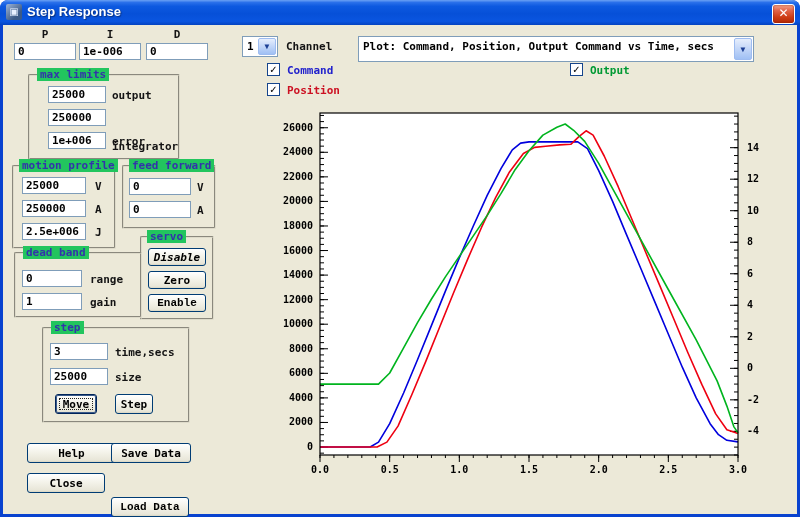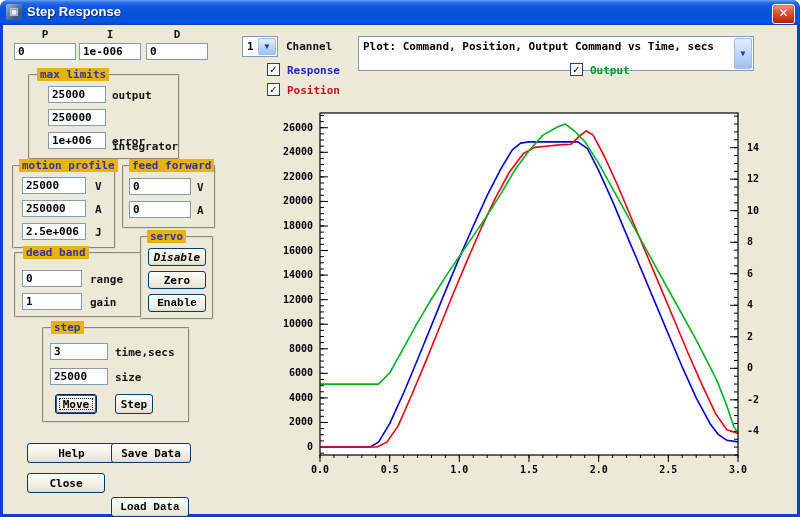--- a/index.html
+++ b/index.html
@@ -15,21 +15,21 @@
   .close-btn{position:absolute;right:5px;top:4px;width:21px;height:18px;border:1px solid #ffffff;border-radius:3px;
     background:linear-gradient(180deg,#f2a58c 0%,#e2654a 30%,#cc3a12 70%,#b02a08 100%);
     color:#fff;font:bold 12px "DejaVu Sans",sans-serif;text-align:center;line-height:17px;cursor:pointer;
     box-shadow:inset 0 0 2px #8a1a00;}
   .content{position:absolute;left:3px;top:25px;width:794px;height:489px;background:#ece9d8;}
 
   .lbl{position:absolute;font:bold 11px "DejaVu Sans Mono",monospace;color:#141414;white-space:nowrap;}
   .entry{position:absolute;border:1px solid #7f9db9;background:#fff;box-sizing:border-box;
     font:bold 11px "DejaVu Sans Mono",monospace;color:#000;padding:0 3px;margin:0;}
   .group{position:absolute;border:2px groove #dedbca;border-radius:2px;box-sizing:border-box;}
-  .group-title{position:absolute;top:-8px;left:7px;background:#eab308;padding:0 3px;
+  .group-title{position:absolute;top:-8px;left:7px;background:#22c55e;padding:0 3px;
     font:bold 11px "DejaVu Sans Mono",monospace;color:#3333aa;white-space:nowrap;}
   .btn{position:absolute;border:1px solid #003c74;border-radius:3px;box-sizing:border-box;
     background:linear-gradient(180deg,#ffffff,#f4f3ea 45%,#e8e6d8 90%,#d8d5c2);
     font:bold 11px "DejaVu Sans Mono",monospace;color:#000;display:flex;align-items:center;justify-content:center;
     cursor:pointer;}
   .btn.default{border-color:#00245a;box-shadow:0 0 0 1px #3a5a8a inset;}
   .btn.default::after{content:"";position:absolute;left:3px;right:3px;top:3px;bottom:3px;border:1px dotted #222;}
   .cb{position:absolute;width:13px;height:13px;background:#fff;border:1px solid #16458c;box-sizing:border-box;
     font:bold 10px "DejaVu Sans",sans-serif;line-height:11px;text-align:center;color:#000;cursor:pointer;}
   .cb-lbl{position:absolute;font:bold 11px "DejaVu Sans Mono",monospace;white-space:nowrap;}
@@ -58,27 +58,27 @@
     <input class="entry" style="left: 11px; top: 18px; width: 62px; height: 17px;" value="0">
     <input class="entry" style="left: 76px; top: 18px; width: 62px; height: 17px;" value="1e-006">
     <input class="entry" style="left: 143px; top: 18px; width: 62px; height: 17px;" value="0">
 
     <div class="combo" style="left:239px;top:11px;width:36px;height:21px;">
       <span class="txt">1</span>
       <span class="arrow">▼</span>
     </div>
     <div class="lbl" style="left:283px;top:15px;">Channel</div>
 
-    <div class="combo" style="left:355px;top:11px;width:396px;height:35px;">
+    <div class="combo" style="left:355px;top:11px;width:396px;height:26px;">
       <span class="txt">Plot: Command, Position, Output Command vs Time, secs</span>
       <span class="arrow">▼</span>
     </div>
 
     <div class="cb" style="left:264px;top:38px;">✓</div>
-    <div class="cb-lbl" style="left: 284px; top: 39px; color: rgb(34, 34, 204);">Response</div>
+    <div class="cb-lbl" style="left: 284px; top: 39px; color: rgb(34, 34, 204);">Command</div>
     <div class="cb" style="left:264px;top:58px;">✓</div>
     <div class="cb-lbl" style="left: 284px; top: 59px; color: rgb(204, 17, 34);">Position</div>
     <div class="cb" style="left:567px;top:38px;">✓</div>
     <div class="cb-lbl" style="left: 587px; top: 39px; color: rgb(0, 153, 51);">Output</div>
 
     <div class="group" style="left:25px;top:49px;width:152px;height:86px;">
       <div class="group-title">max limits</div>
     </div>
     <input class="entry" style="left: 45px; top: 61px; width: 58px; height: 17px;" value="25000">
     <div class="lbl" style="left:109px;top:64px;">output</div>

